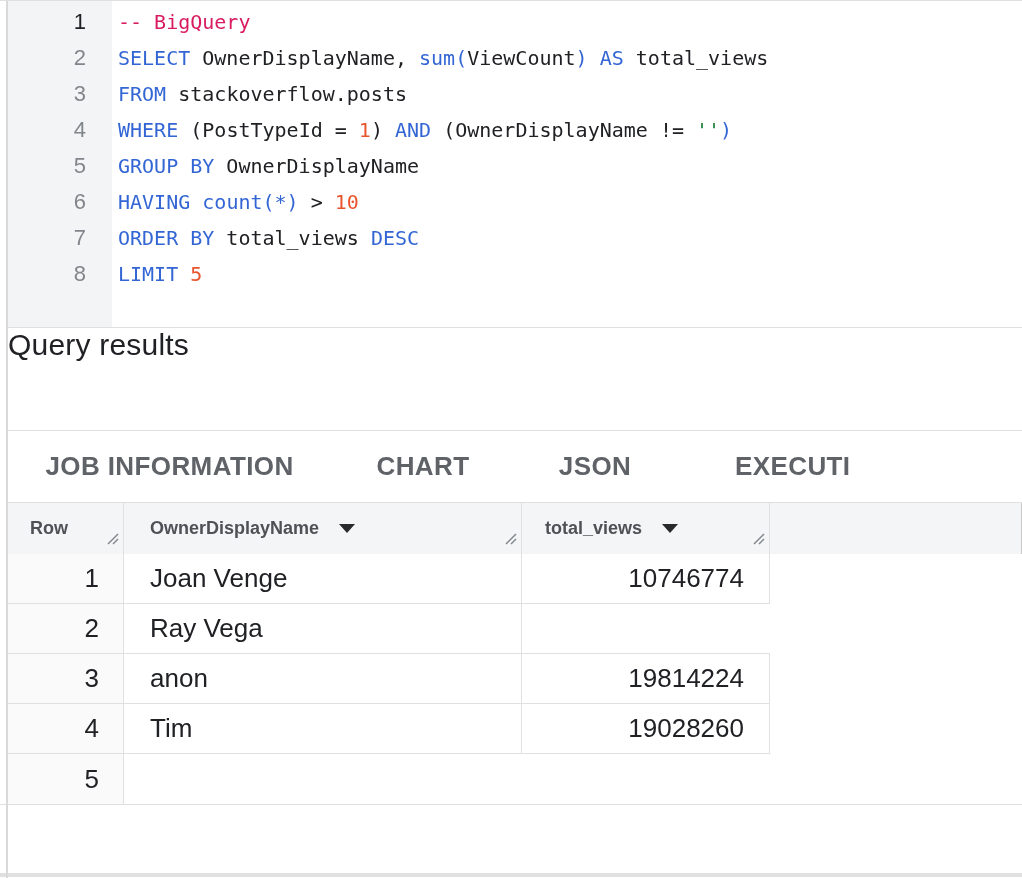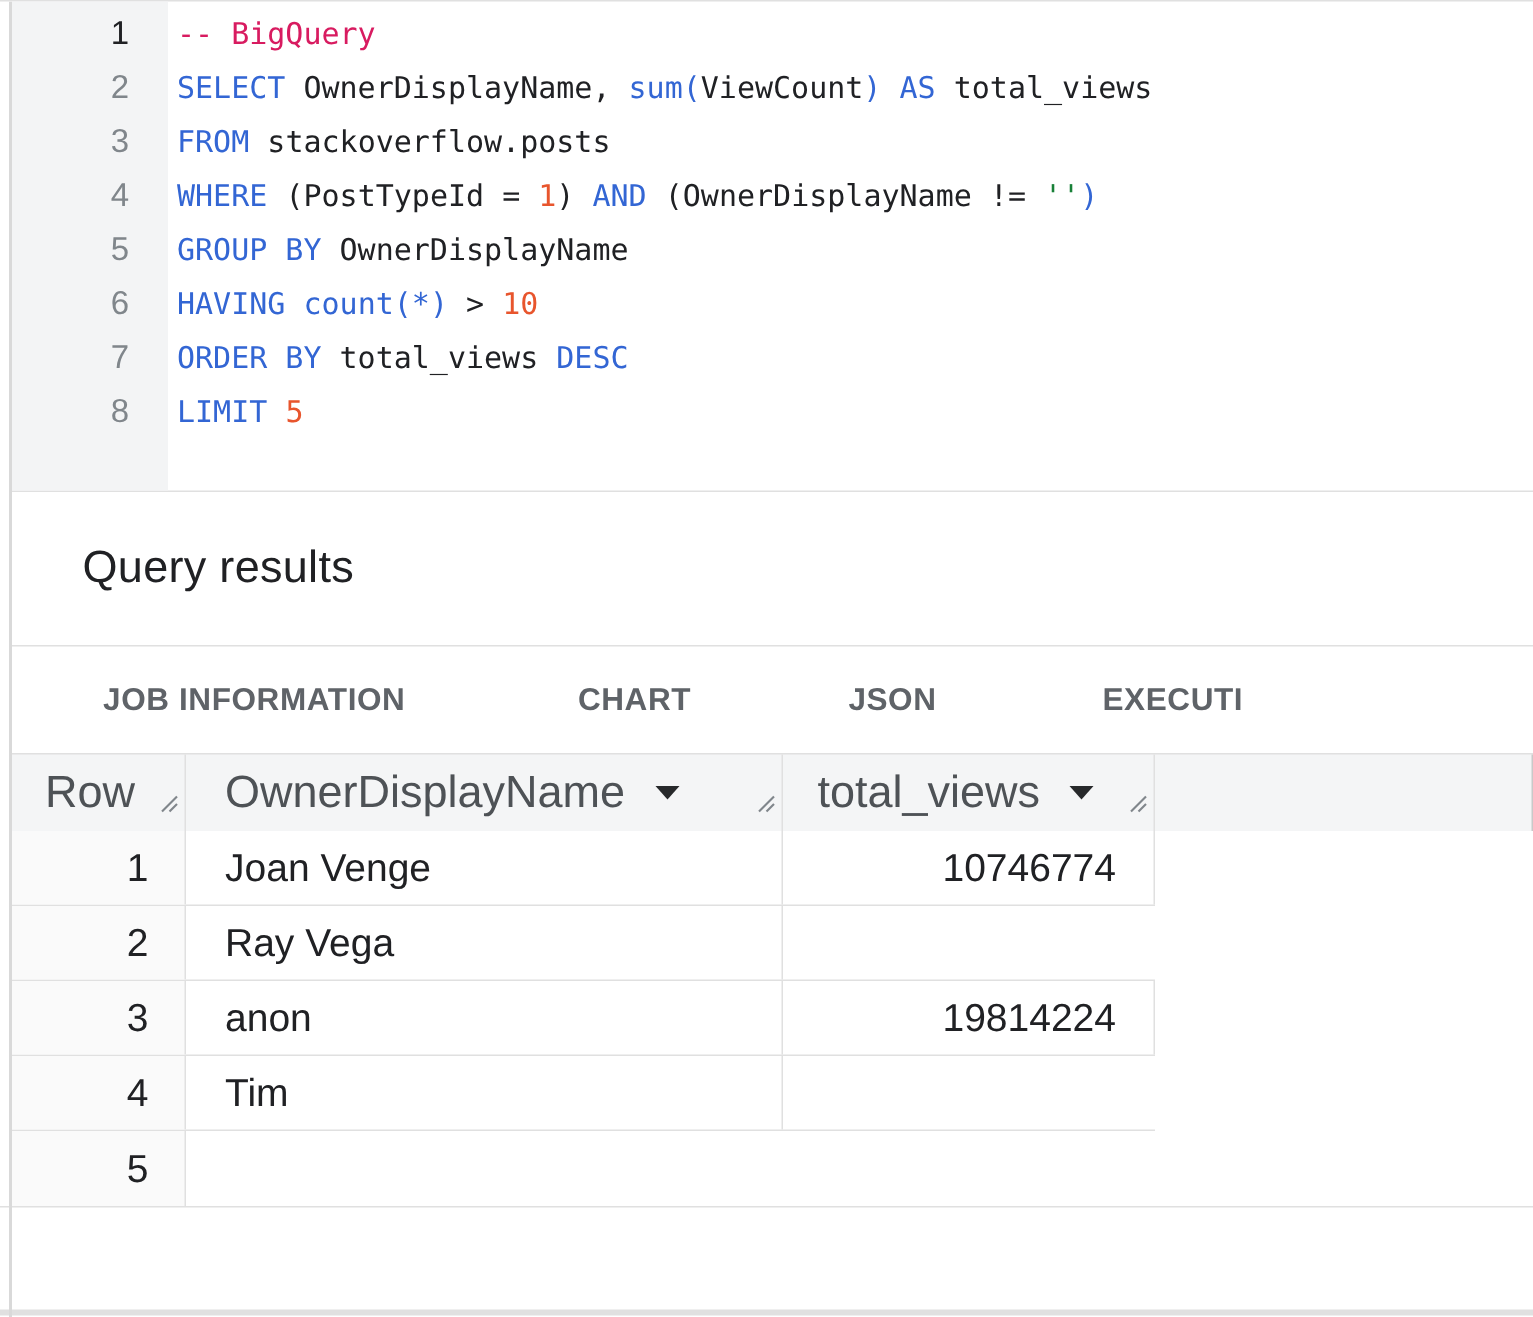--- a/index.html
+++ b/index.html
@@ -15,33 +15,33 @@
   .editor{display:flex;height:326px;border-bottom:1px solid var(--border)}
   .gutter{width:104px;background:#f3f4f5;box-sizing:border-box;padding:3px 26px 0 0;text-align:right;flex:none}
   .ln{height:36px;line-height:36px;font-size:22px;color:#80868b}
   .ln.current{color:#202124}
   .code{flex:1;padding:3px 0 0 6px;font-family:"DejaVu Sans Mono",monospace;font-size:20px;line-height:36px;white-space:pre;color:var(--text);overflow:hidden}
   .code-line{height:36px}
   .tok-kw{color:var(--kw)} .tok-comment{color:var(--comment)}
   .tok-num{color:var(--num)} .tok-str{color:var(--str)} .tok-plain{color:var(--text)}
 
   
-  .results-header{height:102px;border-bottom:1px solid var(--border);display:flex;align-items:center;padding-left:47px}
+  .results-header{height:102px;border-bottom:1px solid var(--border);display:flex;}
   .results-header h1{margin:0;font-size:30px;font-weight:400;color:var(--text);letter-spacing:.2px}
 
   
   .tabbar{height:71px;display:flex}
-  .tab{position:relative;height:100%;display:flex;align-items:center;justify-content:center;font-size:21px;font-weight:700;letter-spacing:.4px;color:var(--muted);cursor:pointer;flex:none;box-sizing:border-box;white-space:nowrap}
+  .tab{position:relative;height:100%;display:flex;align-items:center;justify-content:center;font-size:26px;font-weight:700;letter-spacing:.4px;color:var(--muted);cursor:pointer;flex:none;box-sizing:border-box;white-space:nowrap}
   .tab.active{color:var(--accent)}
   .tab.active::after{content:"";position:absolute;left:0;right:0;bottom:0;height:4px;background:var(--accent)}
   .tab:last-child{justify-content:flex-start;padding-left:60px}
 
   
   .thead{display:flex;height:52px;background:#f4f5f6;border-top:1px solid var(--border);box-sizing:border-box}
-  .hcell{position:relative;display:flex;align-items:center;border-right:1px solid var(--border);box-sizing:border-box;font-size:30px;font-weight:400;color:#4e5256;flex:none}
+  .hcell{position:relative;display:flex;align-items:center;border-right:1px solid var(--border);box-sizing:border-box;font-size:18px;font-weight:700;color:#4e5256;flex:none}
   .h-row{width:116px;padding-left:22px}
   .h-owner{width:398px;padding-left:26px}
   .h-views{width:248px;padding-left:23px}
   .h-empty{flex:1 1 auto;border-right:1px solid #c9c9c9}
   .sort-arrow{width:0;height:0;border-left:8px solid transparent;border-right:8px solid transparent;border-top:9px solid #27292b;margin-left:20px;cursor:pointer}
   .grip{position:absolute;right:3px;bottom:3px;cursor:col-resize}
   .grip line{stroke:#80868b;stroke-width:1.4}
 
   
   .trow{display:flex;height:50px;box-sizing:border-box;border-bottom:1px solid var(--border);width:762px}
@@ -123,20 +123,21 @@
         <div class="tcell c-owner">Ray Vega</div>
       </div>
       <div class="trow">
         <div class="tcell c-row">3</div>
         <div class="tcell c-owner">anon</div>
         <div class="tcell c-views">19814224</div>
       </div>
       <div class="trow">
         <div class="tcell c-row">4</div>
         <div class="tcell c-owner">Tim</div>
+        <div class="tcell c-views">19028260</div>
       </div>
       <div class="trow">
         <div class="tcell c-row">5</div>
       </div>
     </div>
 
   <div class="divider-full"></div>
   <div class="bottom-strip"></div>
 </div>
 

